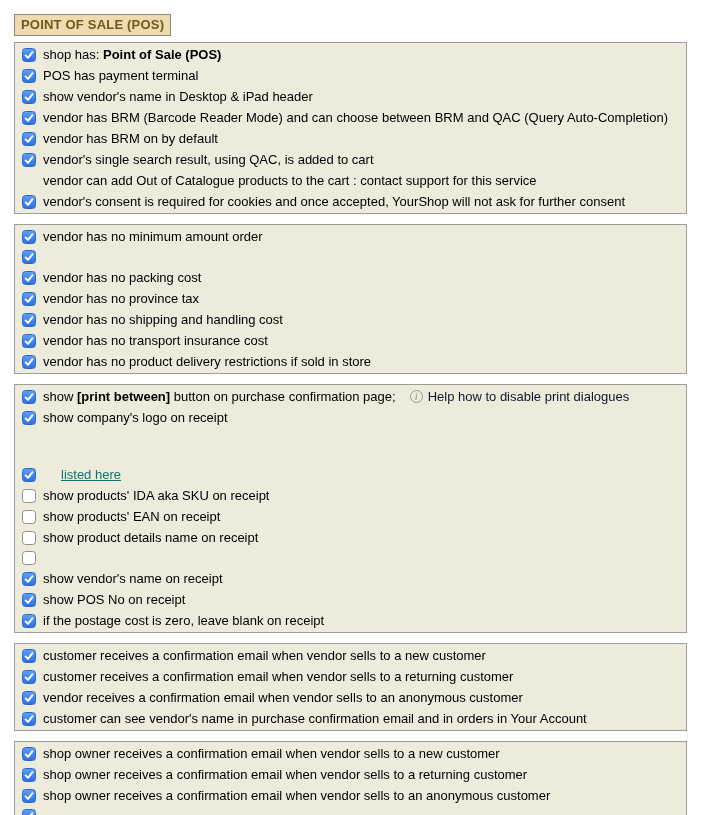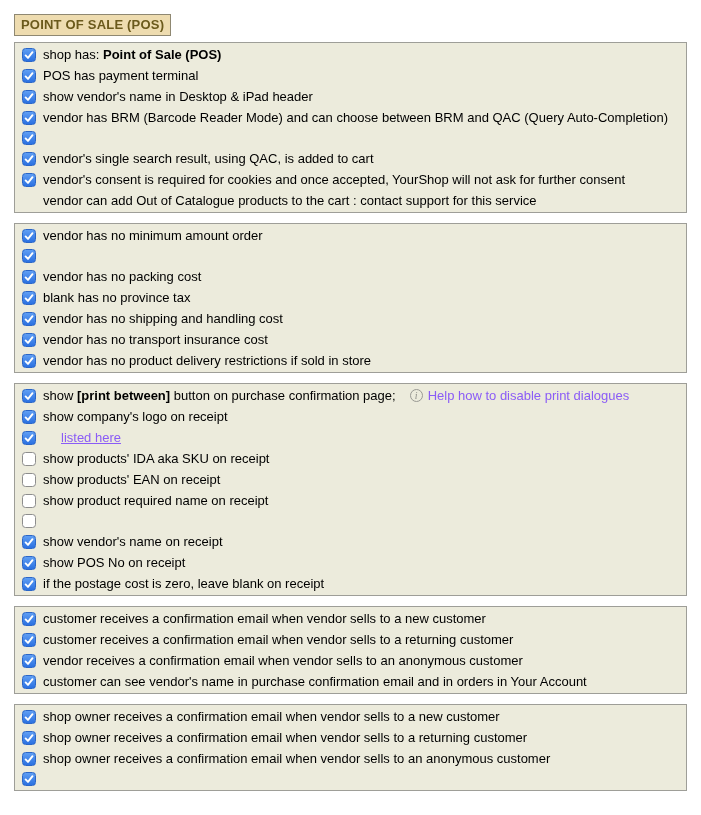--- a/index.html
+++ b/index.html
@@ -76,29 +76,30 @@
     border: 1px solid #999993;
     border-radius: 50%;
     color: #8f8f89;
     font-family: "Liberation Serif", "DejaVu Serif", serif;
     font-style: italic;
     font-size: 10px;
     margin-right: 5px;
     background: transparent;
   }
   a.help-link {
-    color: #8b5cf6;
+    color: #0f172a;
     text-decoration: none;
     cursor: pointer;
   }
   a.listed-link {
-    color: #8b5cf6;
+    color: #0f766e;
     text-decoration: underline;
     margin-left: 18px;
     cursor: pointer;
+    margin-top: 36px;
   }
 </style>
 </head>
 <body>
 
 <div id="root">
   <div class="page-title">POINT OF SALE (POS)</div>
   <div id="groups">
       <div class="panel">
         <div class="row">
@@ -132,41 +133,42 @@
             </svg>
           </span>
           <span class="lbl"><span>vendor has BRM (Barcode Reader Mode) and can choose between BRM and QAC (Query Auto-Completion)</span></span>
         </div>
         <div class="row">
           <span class="checkbox checked" role="checkbox" aria-checked="true">
             <svg viewBox="0 0 12 12" aria-hidden="true">
               <path d="M2.6 6.4 L5 8.9 L9.5 3.2" stroke="#ffffff" stroke-width="1.9" fill="none" stroke-linecap="round" stroke-linejoin="round"></path>
             </svg>
           </span>
+          <span class="lbl"><span>vendor has BRM on by default</span></span>
         </div>
         <div class="row">
           <span class="checkbox checked" role="checkbox" aria-checked="true">
             <svg viewBox="0 0 12 12" aria-hidden="true">
               <path d="M2.6 6.4 L5 8.9 L9.5 3.2" stroke="#ffffff" stroke-width="1.9" fill="none" stroke-linecap="round" stroke-linejoin="round"></path>
             </svg>
           </span>
           <span class="lbl"><span>vendor's single search result, using QAC, is added to cart</span></span>
-        </div>
-        <div class="row">
-          <span class="checkbox checked" role="checkbox" aria-checked="true">
-            <svg viewBox="0 0 12 12" aria-hidden="true">
-              <path d="M2.6 6.4 L5 8.9 L9.5 3.2" stroke="#ffffff" stroke-width="1.9" fill="none" stroke-linecap="round" stroke-linejoin="round"></path>
-            </svg>
-          </span>
-          <span class="lbl"><span>vendor's consent is required for cookies and once accepted, YourShop will not ask for further consent</span></span>
         </div>
         <div class="row">
           <span class="checkbox-spacer"></span>
           <span class="lbl"><span>vendor can add Out of Catalogue products to the cart : contact support for this service</span></span>
         </div>
+        <div class="row">
+          <span class="checkbox checked" role="checkbox" aria-checked="true">
+            <svg viewBox="0 0 12 12" aria-hidden="true">
+              <path d="M2.6 6.4 L5 8.9 L9.5 3.2" stroke="#ffffff" stroke-width="1.9" fill="none" stroke-linecap="round" stroke-linejoin="round"></path>
+            </svg>
+          </span>
+          <span class="lbl"><span>vendor's consent is required for cookies and once accepted, YourShop will not ask for further consent</span></span>
+        </div>
       </div>
       <div class="panel">
         <div class="row">
           <span class="checkbox checked" role="checkbox" aria-checked="true">
             <svg viewBox="0 0 12 12" aria-hidden="true">
               <path d="M2.6 6.4 L5 8.9 L9.5 3.2" stroke="#ffffff" stroke-width="1.9" fill="none" stroke-linecap="round" stroke-linejoin="round"></path>
             </svg>
           </span>
           <span class="lbl"><span>vendor has no minimum amount order</span></span>
         </div>
@@ -184,21 +186,21 @@
             </svg>
           </span>
           <span class="lbl"><span>vendor has no packing cost</span></span>
         </div>
         <div class="row">
           <span class="checkbox checked" role="checkbox" aria-checked="true">
             <svg viewBox="0 0 12 12" aria-hidden="true">
               <path d="M2.6 6.4 L5 8.9 L9.5 3.2" stroke="#ffffff" stroke-width="1.9" fill="none" stroke-linecap="round" stroke-linejoin="round"></path>
             </svg>
           </span>
-          <span class="lbl"><span>blank has no province tax</span></span>
+          <span class="lbl"><span>vendor has no province tax</span></span>
         </div>
         <div class="row">
           <span class="checkbox checked" role="checkbox" aria-checked="true">
             <svg viewBox="0 0 12 12" aria-hidden="true">
               <path d="M2.6 6.4 L5 8.9 L9.5 3.2" stroke="#ffffff" stroke-width="1.9" fill="none" stroke-linecap="round" stroke-linejoin="round"></path>
             </svg>
           </span>
           <span class="lbl"><span>vendor has no shipping and handling cost</span></span>
         </div>
         <div class="row">
@@ -250,21 +252,21 @@
         <div class="row">
           <span class="checkbox unchecked" role="checkbox" aria-checked="false"></span>
           <span class="lbl"><span>show products' IDA aka SKU on receipt</span></span>
         </div>
         <div class="row">
           <span class="checkbox unchecked" role="checkbox" aria-checked="false"></span>
           <span class="lbl"><span>show products' EAN on receipt</span></span>
         </div>
         <div class="row">
           <span class="checkbox unchecked" role="checkbox" aria-checked="false"></span>
-          <span class="lbl"><span>show product required name on receipt</span></span>
+          <span class="lbl"><span>show product details name on receipt</span></span>
         </div>
         <div class="row">
           <span class="checkbox unchecked" role="checkbox" aria-checked="false"></span>
         </div>
         <div class="row">
           <span class="checkbox checked" role="checkbox" aria-checked="true">
             <svg viewBox="0 0 12 12" aria-hidden="true">
               <path d="M2.6 6.4 L5 8.9 L9.5 3.2" stroke="#ffffff" stroke-width="1.9" fill="none" stroke-linecap="round" stroke-linejoin="round"></path>
             </svg>
           </span>

